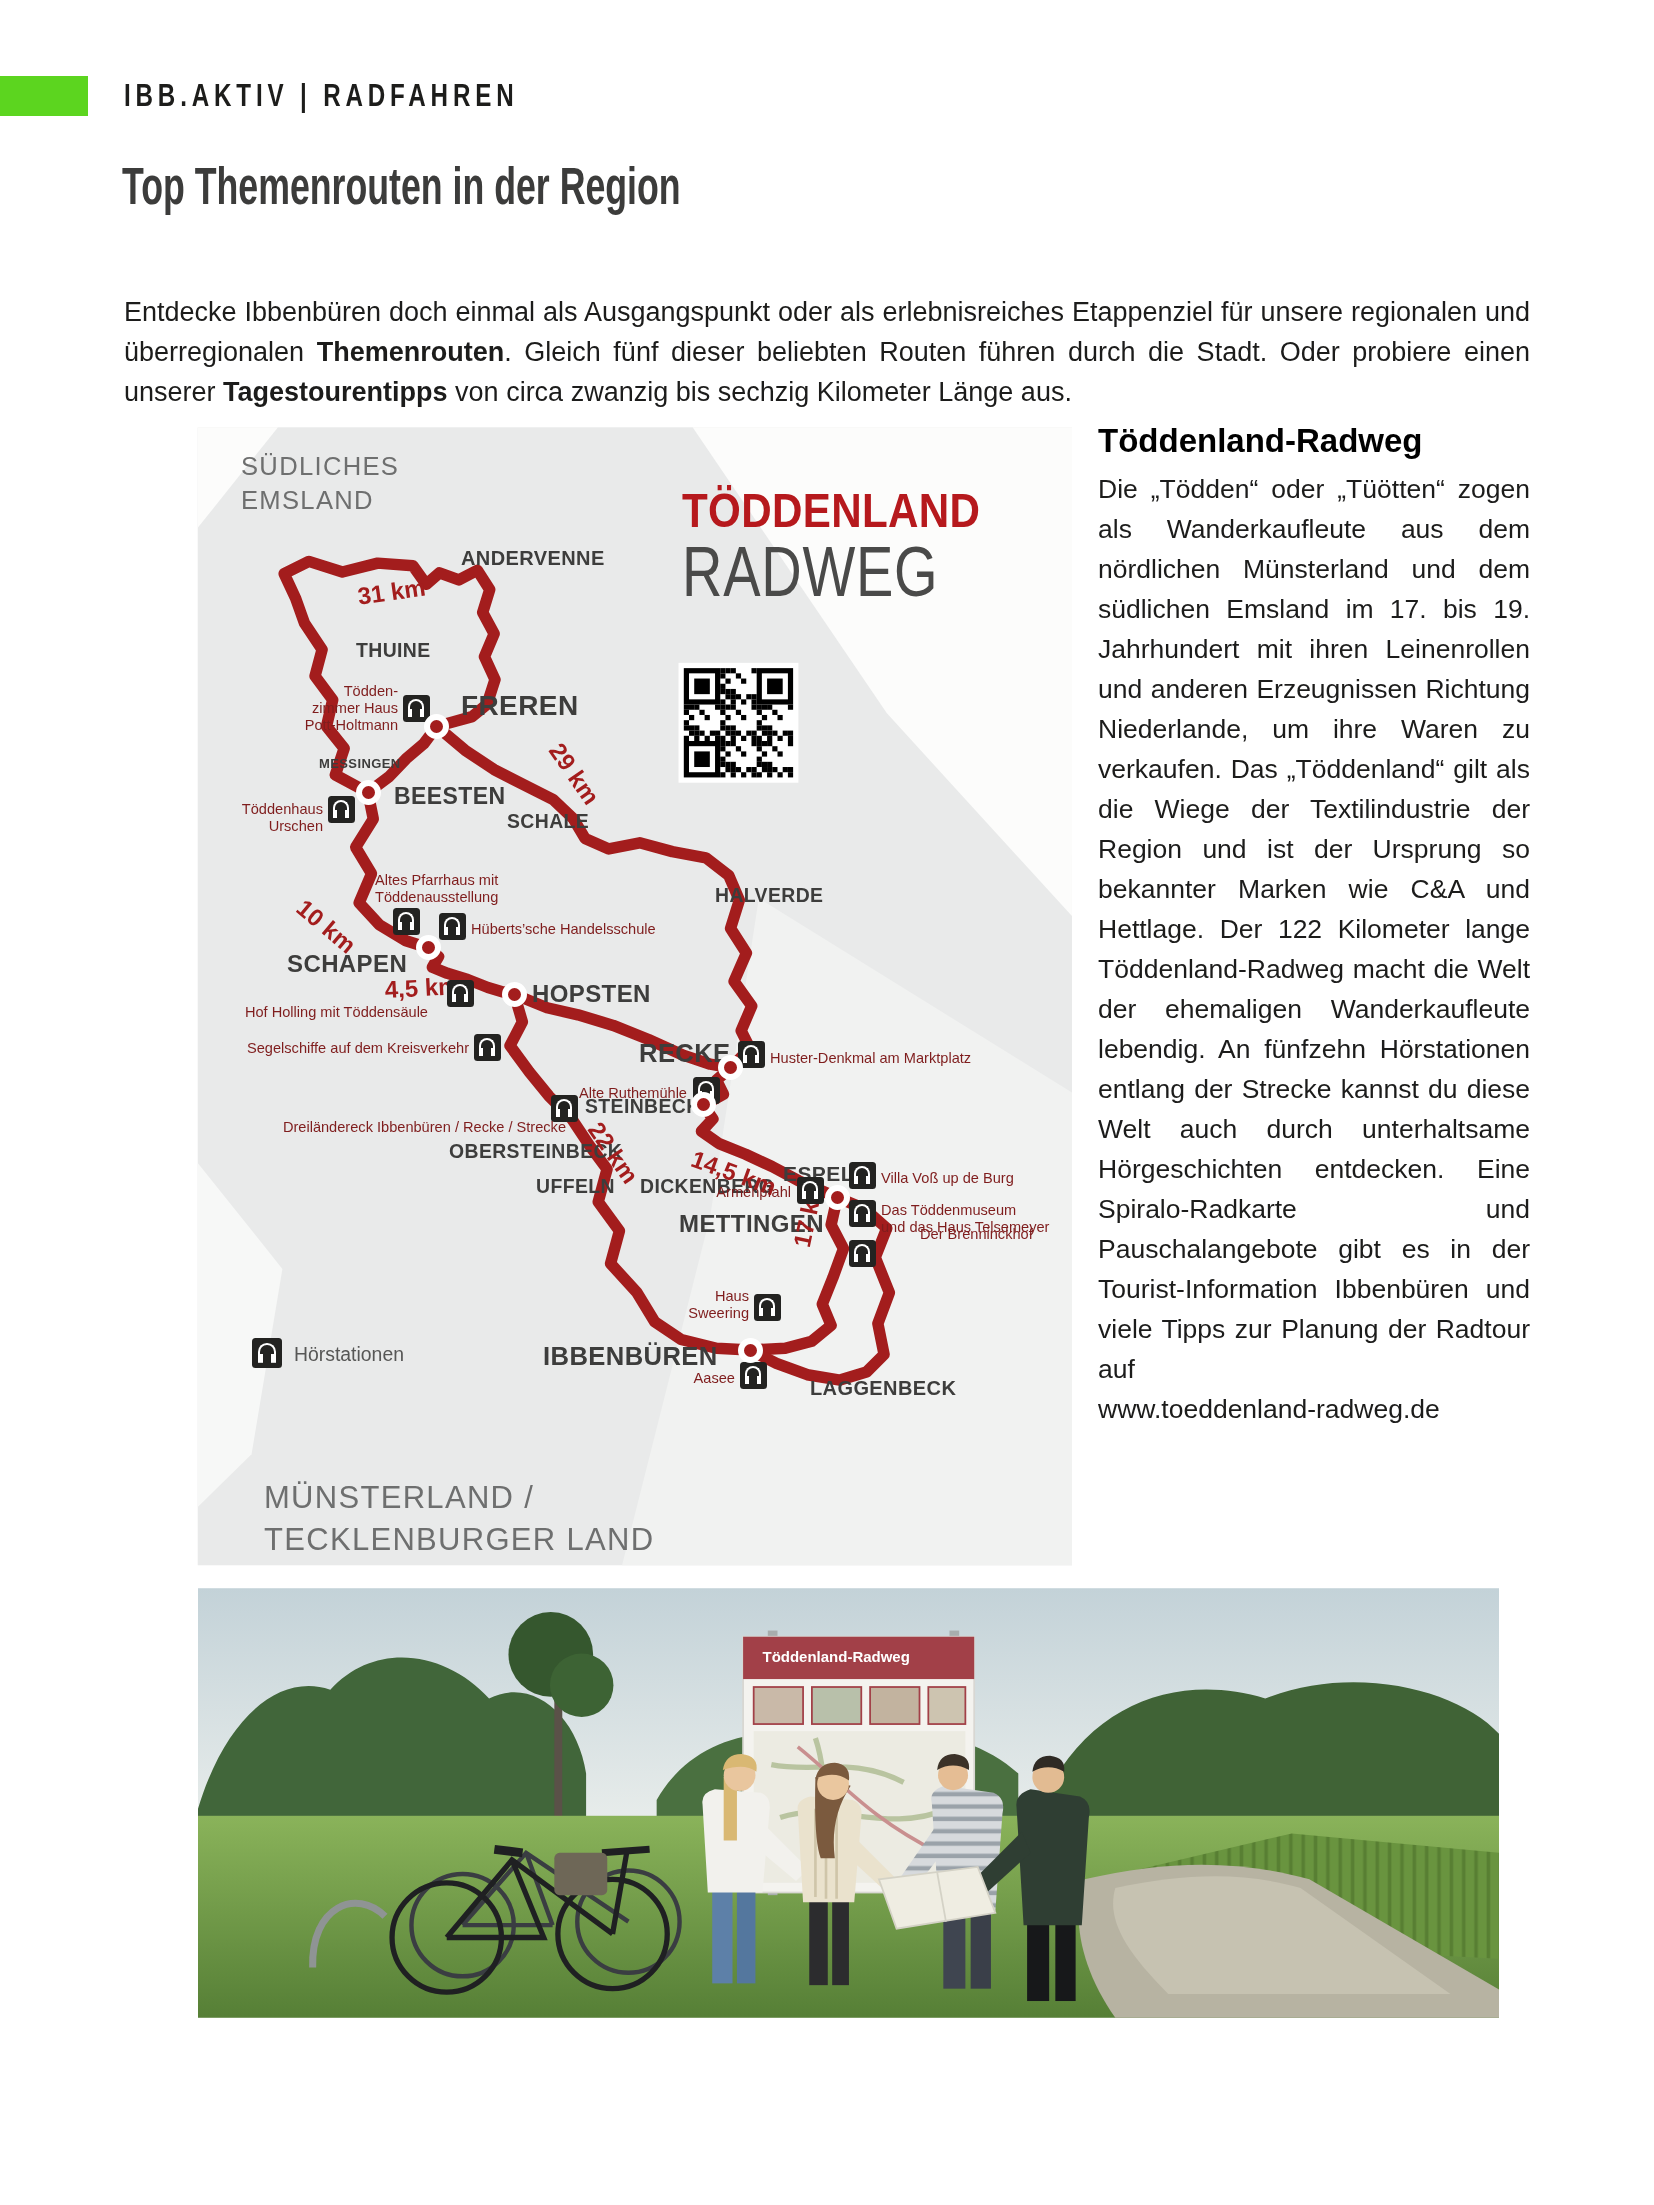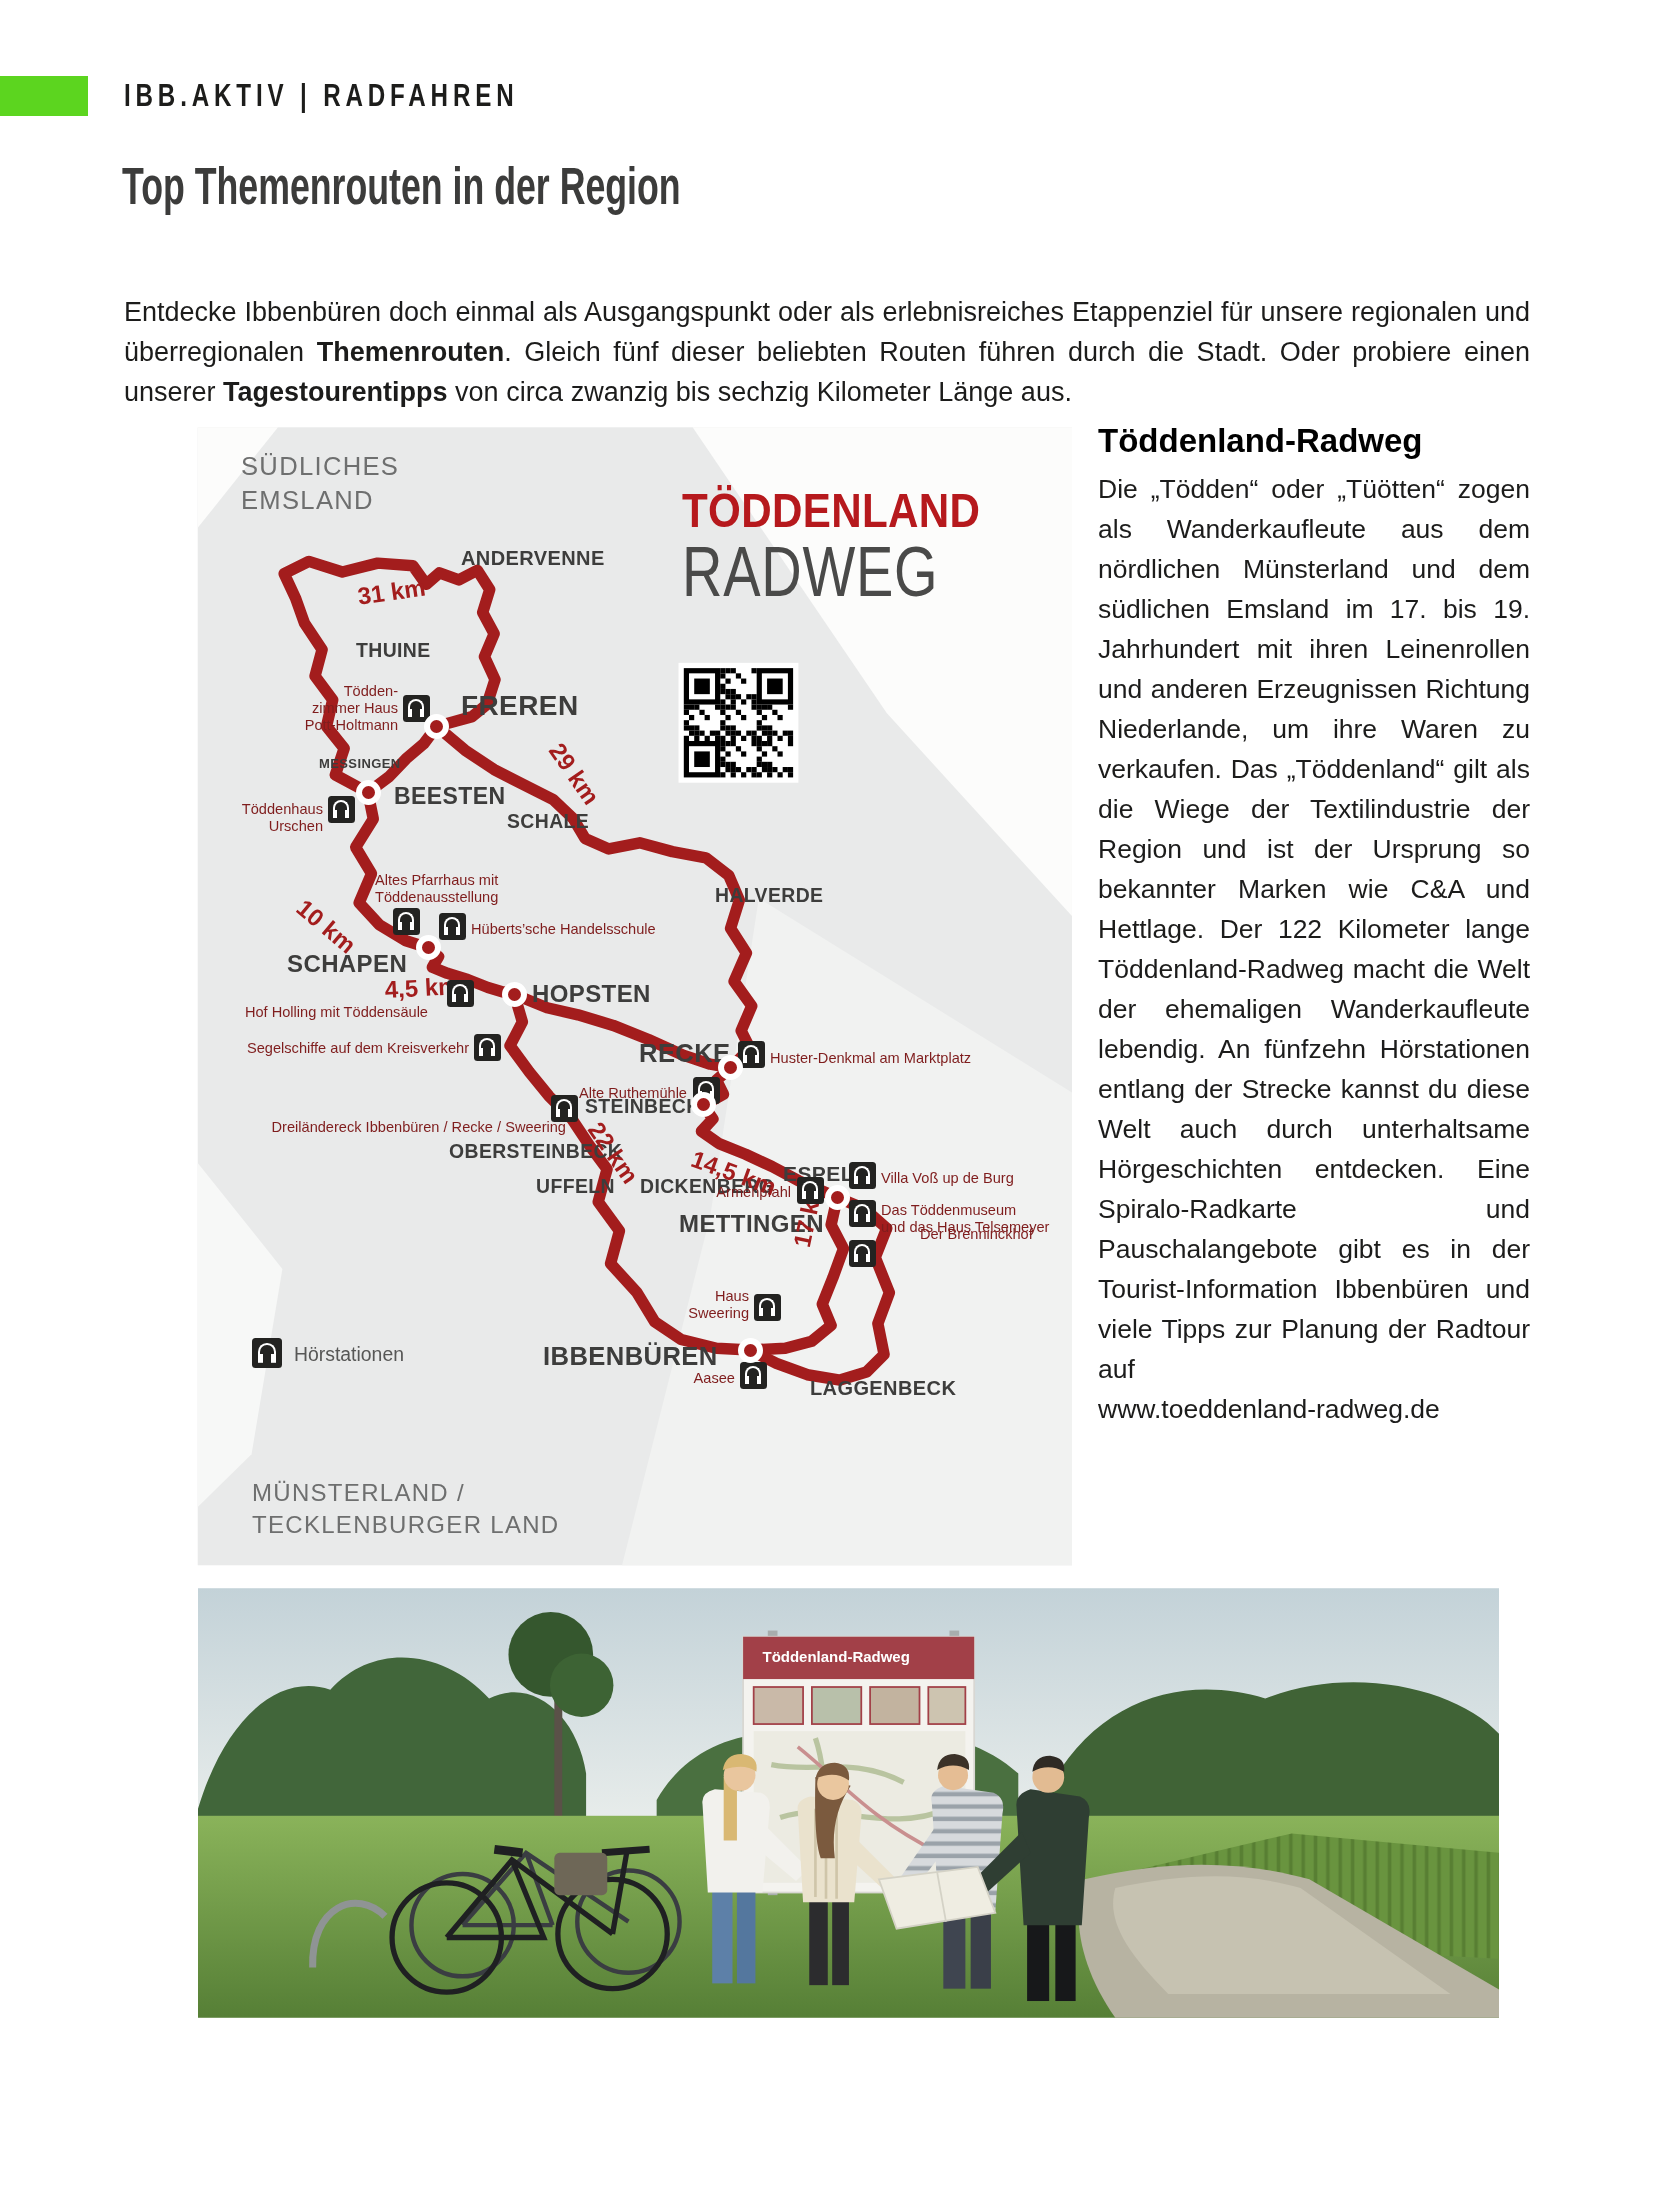--- a/index.html
+++ b/index.html
@@ -222,21 +222,21 @@
           <rect x="88.5" y="5.9" width="29.5" height="29.5" fill="#fff"></rect>
           <rect x="94.4" y="11.8" width="17.700000000000003" height="17.700000000000003" fill="#000"></rect>
           <rect x="0" y="82.60000000000001" width="41.300000000000004" height="41.300000000000004" fill="#000"></rect>
           <rect x="5.9" y="88.5" width="29.5" height="29.5" fill="#fff"></rect>
           <rect x="11.8" y="94.4" width="17.700000000000003" height="17.700000000000003" fill="#000"></rect>
         </g>
     </svg>
 
     <div class="map-label-layer" id="map-labels">
       <div class="region" style="left:113px;top:26.5px;font-size:25.6px;"><span>SÜDLICHES</span><br><span>EMSLAND</span></div>
-      <div class="region" style="left:124px;top:1055px;font-size:24px;"><span>MÜNSTERLAND /</span><br><span>TECKLENBURGER LAND</span></div>
+      <div class="region" style="left:136px;top:1055px;font-size:31px;"><span>MÜNSTERLAND /</span><br><span>TECKLENBURGER LAND</span></div>
       <div class="maptitle" style="left:554px;top:64px;">
         <span class="l1" style="color: rgb(182, 25, 29);">TÖDDENLAND</span>
         <span class="l2">RADWEG</span>
       </div>
       <div class="hs-icon big" style="left:124px;top:916px;"></div>
       <div class="legend-label" style="left:166px;top:921px;">Hörstationen</div>
     <div class="town" style="left: 333px; top: 125px; font-size: 20px;">ANDERVENNE</div>
         <div class="town" style="left: 228px; top: 217px; font-size: 19.4px;">THUINE</div>
         <div class="town" style="left: 333px; top: 268px; font-size: 28px;">FREREN</div>
         <div class="town" style="left: 191px; top: 334px; font-size: 13px;">MESSINGEN</div>
@@ -271,21 +271,21 @@
         <div class="st-label" style="left: 343px; top: 499px;">Hüberts’sche Handelsschule</div>
         <div class="hs-icon" style="left: 319px; top: 558px;"></div>
         <div class="st-label right" style="left: 300px; top: 582px;">Hof Holling mit Töddensäule</div>
         <div class="hs-icon" style="left: 346px; top: 612px;"></div>
         <div class="st-label right" style="left: 341px; top: 618px;">Segelschiffe auf dem Kreisverkehr</div>
         <div class="hs-icon" style="left: 565px; top: 655px;"></div>
         <div class="st-label right" style="left: 559px; top: 663px;">Alte Ruthemühle</div>
         <div class="hs-icon" style="left: 610px; top: 619px;"></div>
         <div class="st-label" style="left: 642px; top: 628px;">Huster-Denkmal am Marktplatz</div>
         <div class="hs-icon" style="left: 423px; top: 673px;"></div>
-        <div class="st-label right" style="left: 438px; top: 697px;">Dreiländereck Ibbenbüren / Recke / Sweering</div>
+        <div class="st-label right" style="left: 438px; top: 697px;">Dreiländereck Ibbenbüren / Recke / Strecke</div>
         <div class="hs-icon" style="left: 669px; top: 755px;"></div>
         <div class="st-label right" style="left: 663px; top: 762px;">Armenpfahl</div>
         <div class="hs-icon" style="left: 721px; top: 740px;"></div>
         <div class="st-label" style="left: 753px; top: 748px;">Villa Voß up de Burg</div>
         <div class="hs-icon" style="left: 721px; top: 778px;"></div>
         <div class="st-label" style="left: 753px; top: 780px;">Das Töddenmuseum<br>und das Haus Telsemeyer</div>
         <div class="hs-icon" style="left: 721px; top: 818px;"></div>
         <div class="st-label" style="left: 753px; top: 804px; margin-left: 39px;">Der Brenninckhof</div>
         <div class="hs-icon" style="left: 626px; top: 872px;"></div>
         <div class="st-label right" style="left: 621px; top: 866px;">Haus<br>Sweering</div>

